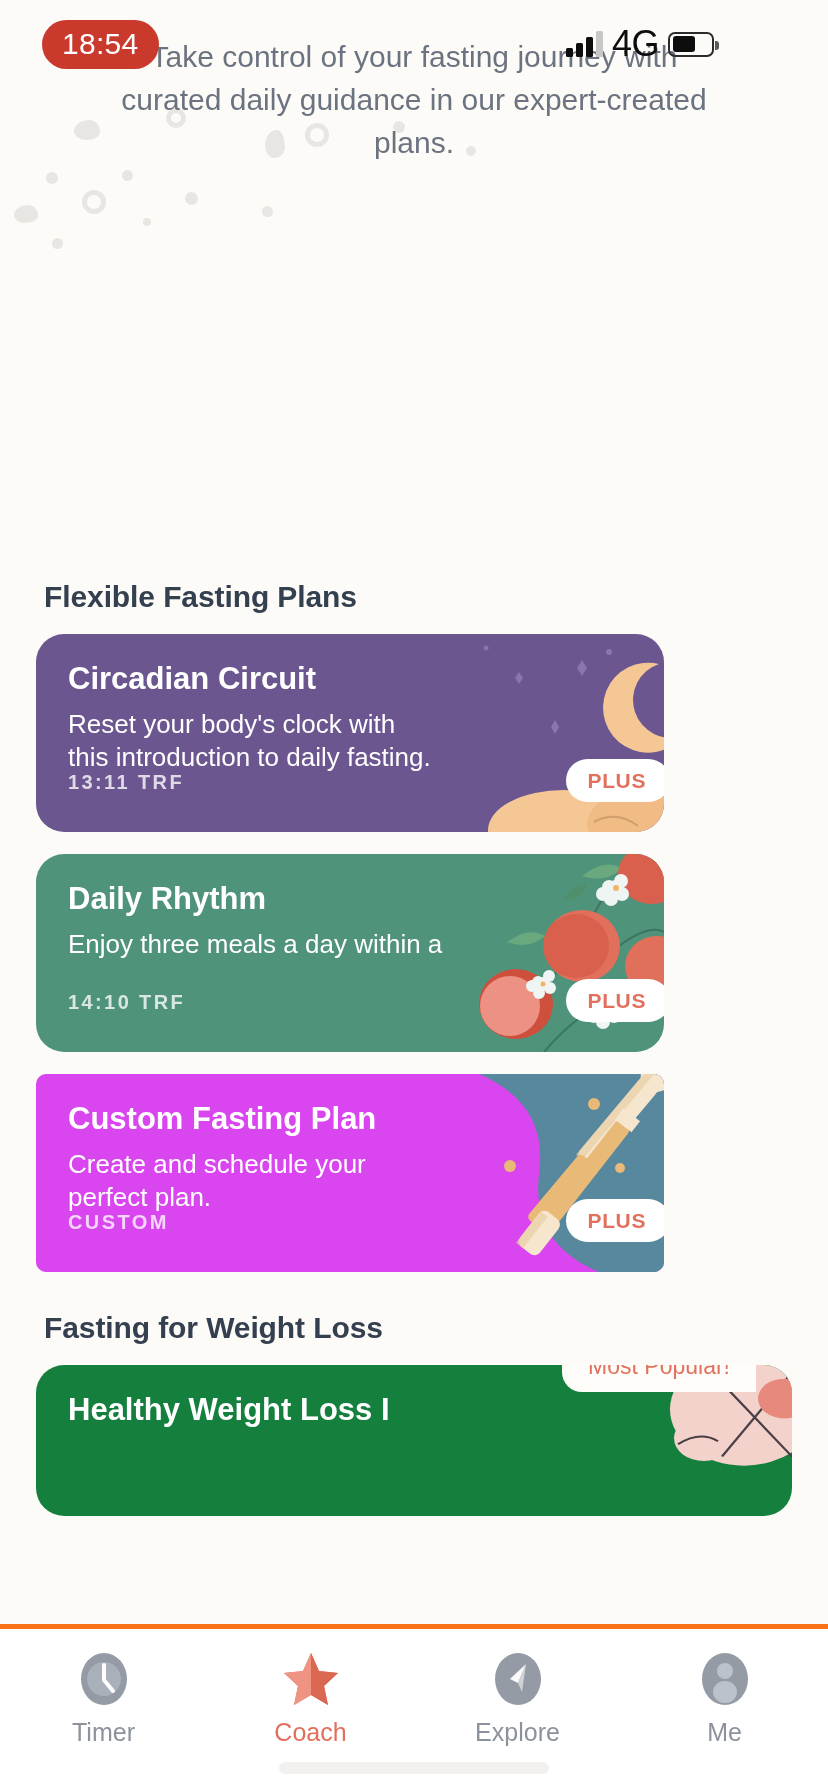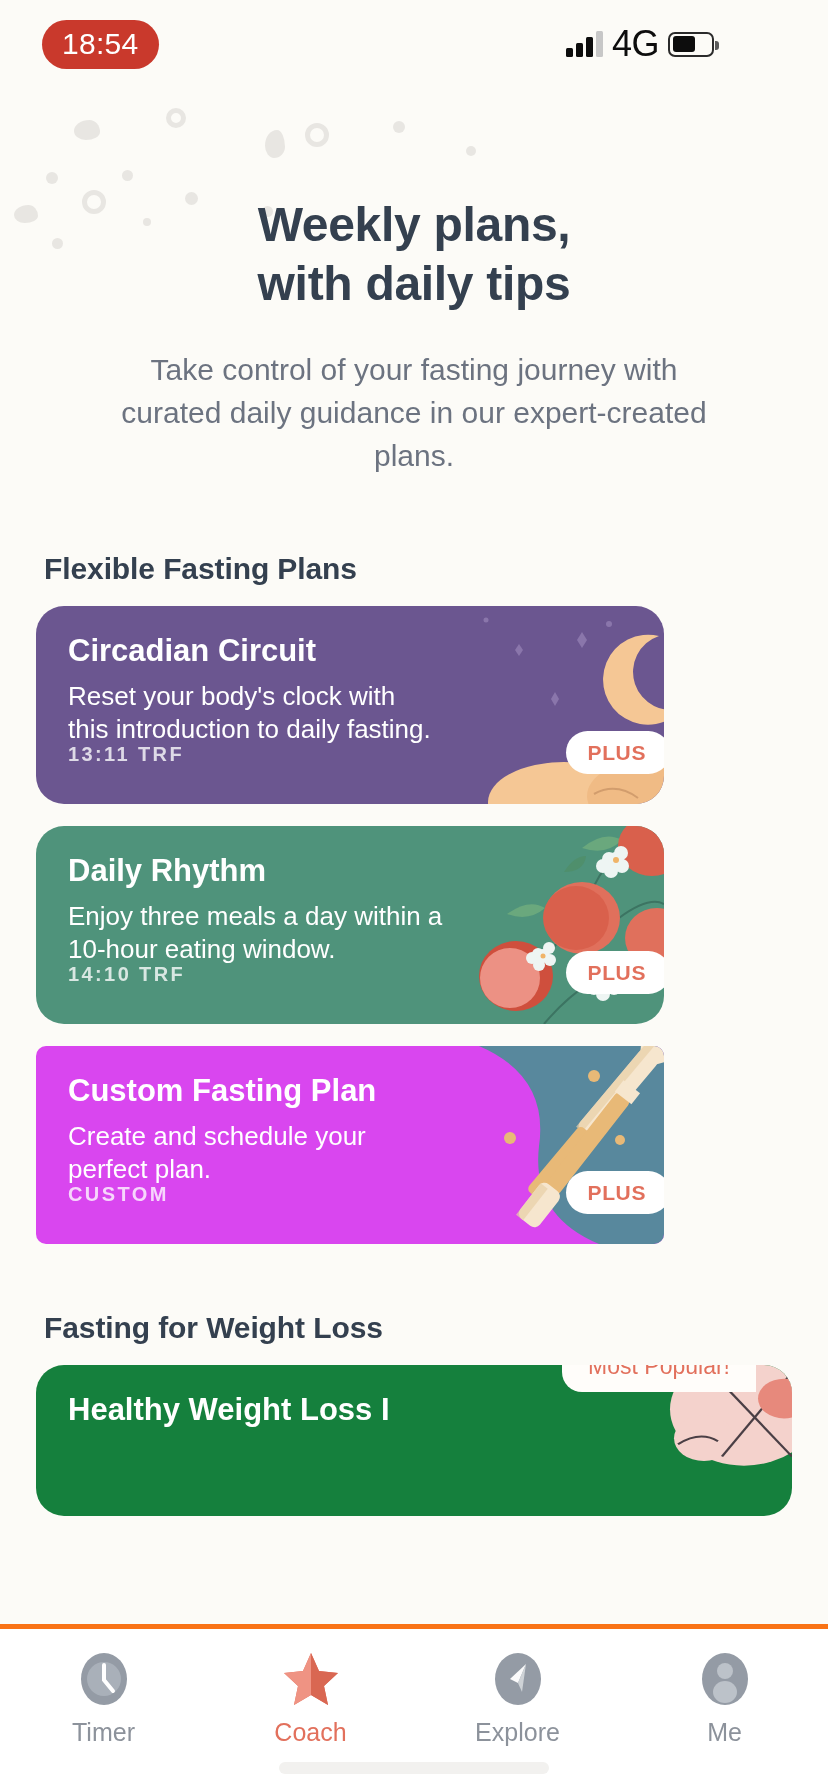--- a/index.html
+++ b/index.html
@@ -81,21 +81,21 @@
     width: 620px;
     font-weight: 400;
   }
 
   
   .content { position: absolute; top: 0; left: 0; width: 828px; z-index: 6; }
   .section-title {
     font-size: 30px; font-weight: 700; color: #34404f;
     margin: 0 0 20px 44px; letter-spacing: -0.1px;
   }
-  .sec1 { position: absolute; top: 552px; left: 0; width: 700px; }
+  .sec1 { position: absolute; top: 580px; left: 0; width: 700px; }
   .sec2 { position: absolute; top: 1311px; left: 0; width: 828px; }
 
   .card {
     position: relative;
     margin: 0 36px 22px 36px;
     border-radius: 28px;
     overflow: hidden;
     height: 198px;
     padding: 28px 32px 0 32px;
   }
@@ -177,24 +177,20 @@
     <div class="dot" style="left:185px; top:192px; width:13px; height:13px;"></div>
     <div class="dot" style="left:262px; top:206px; width:11px; height:11px;"></div>
     <div class="dot" style="left:466px; top:146px; width:10px; height:10px;"></div>
     <div class="ring" style="left:82px;  top:190px; width:24px; height:24px;"></div>
     <div class="dot" style="left:143px; top:218px; width:8px;  height:8px;"></div>
     <div class="blob" style="left:14px;  top:205px; width:24px; height:18px;"></div>
     <div class="dot" style="left:52px;  top:238px; width:11px; height:11px;"></div>
   </div>
 
   <div class="hero">
-    <h1>
-      <span>Weekly plans,</span><br>
-      <span>with daily tips</span>
-    </h1>
     <p>Take control of your fasting journey with curated daily guidance in our expert-created plans.</p>
   </div>
 
   <div class="content">
 
     <div class="sec1">
       <div class="section-title">Flexible Fasting Plans</div>
 
       <div class="card purple">
         <div class="art">
@@ -256,21 +252,20 @@
                 <circle cx="342" cy="157" r="8"></circle>
             </g>
             <circle cx="352" cy="34" r="3" fill="#f0b468"></circle>
             <circle cx="279" cy="130" r="2.5" fill="#f0b468"></circle>
             <circle cx="342" cy="157" r="3" fill="#f0b468"></circle>
           </svg>
         </div>
         <h3>Daily Rhythm</h3>
         <div class="desc">
           <span>Enjoy three meals a day within a</span><br>
-          <span>10-hour eating window.</span>
         </div>
         <div class="tag">14:10 TRF</div>
         <div class="plus-badge">PLUS</div>
       </div>
 
       <div class="card blue">
         <div class="art">
           <svg viewBox="0 0 400 198" width="400" height="198" preserveAspectRatio="none">
             <path d="M215 0 q70 30 60 100 q-8 70 60 98 l65 0 0 -198 z" fill="#58889d"></path>
             <circle cx="246" cy="92" r="6" fill="#e8b977"></circle>

